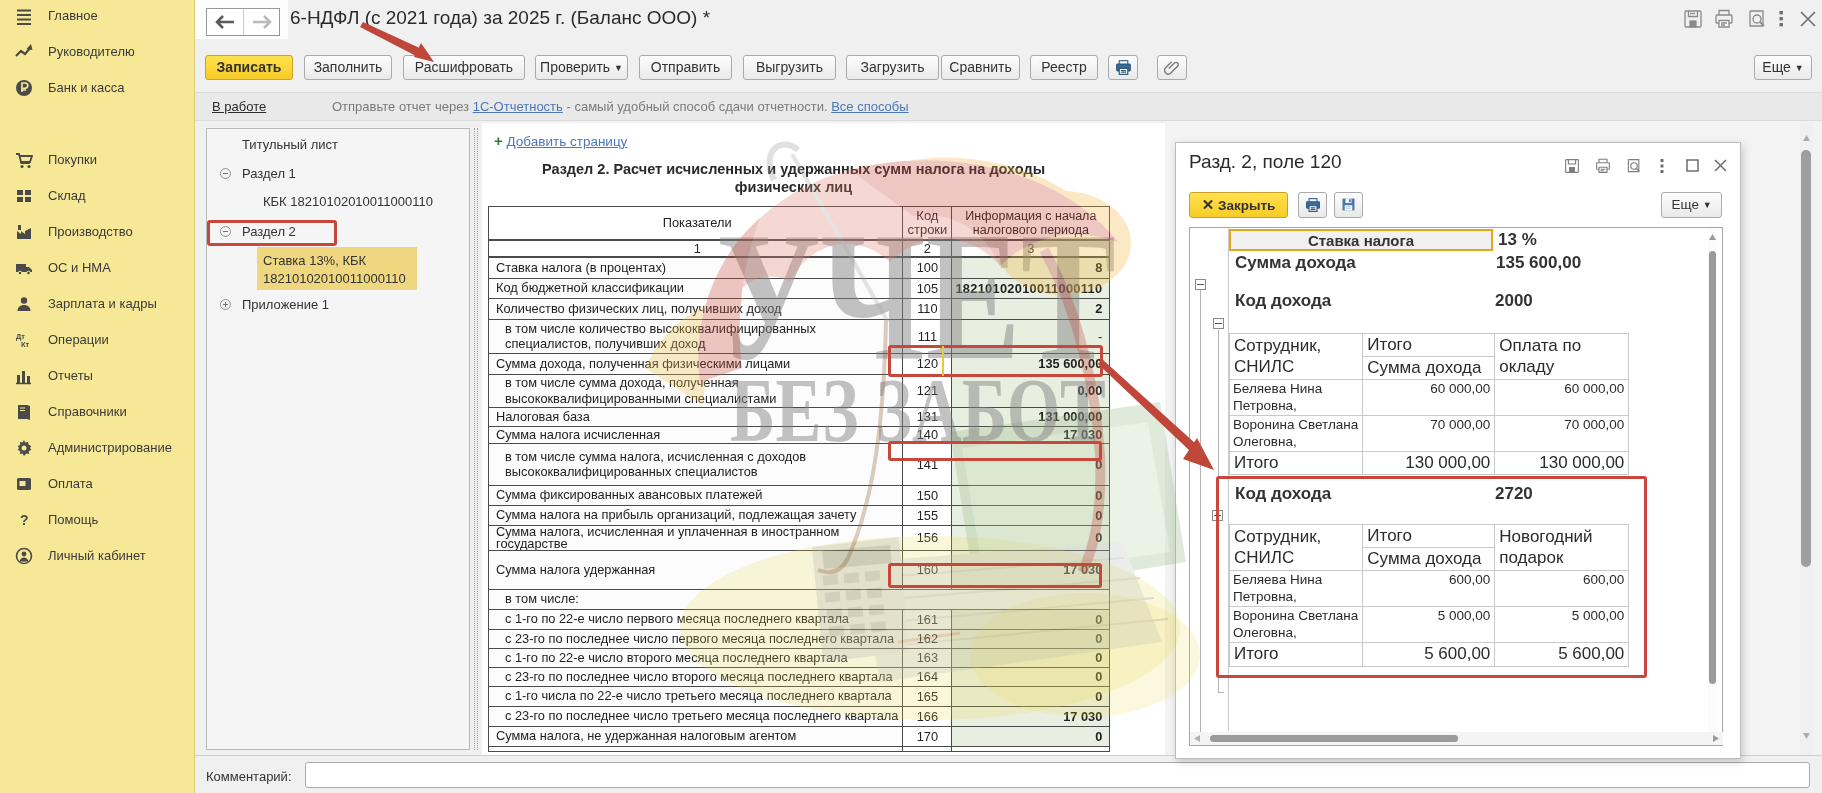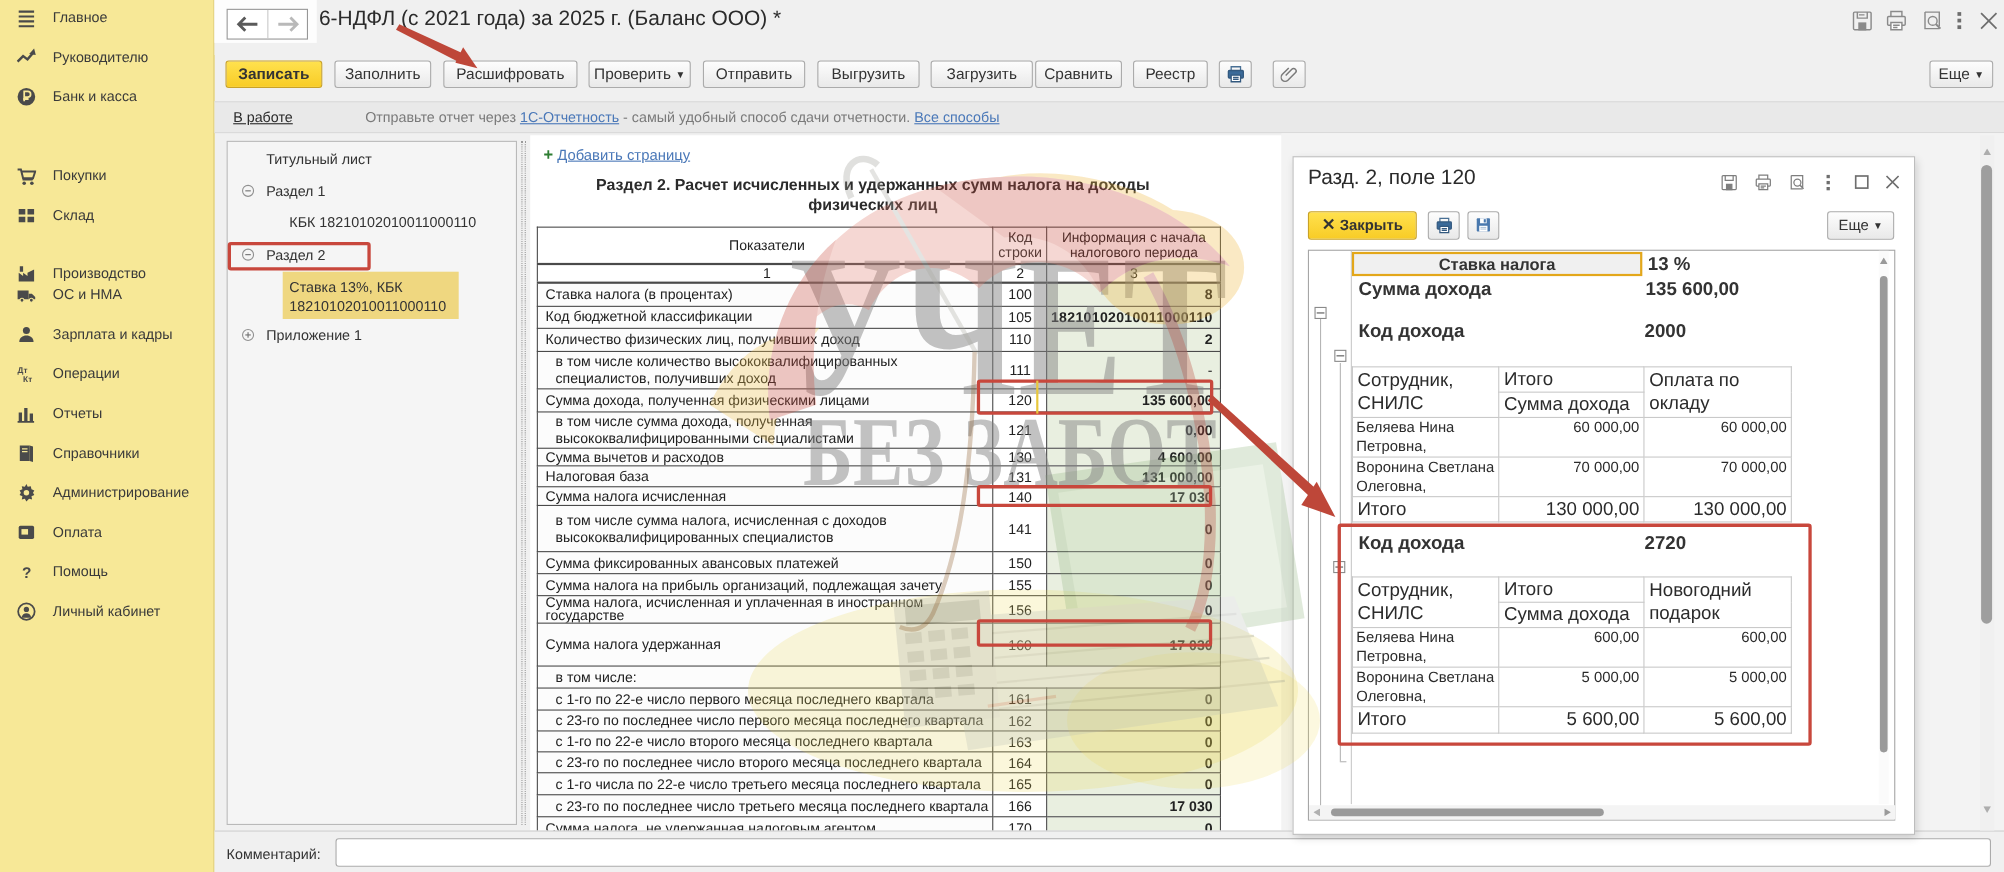--- a/index.html
+++ b/index.html
@@ -94,21 +94,21 @@
         <circle cx="14" cy="15.5" r="1.6" fill="#4A4A4A"></circle>
       </svg>
       <div class="lbl">Покупки</div>
     </div>
   <div class="mi" style="top:178px">
       <svg class="ico" viewBox="0 0 18 18">
         <path d="M2 3h6v5H2zM10 3h6v5h-6zM2 10h6v5H2zM10 10h6v5h-6z" fill="#4A4A4A"></path>
       </svg>
       <div class="lbl">Склад</div>
     </div>
-  <div class="mi" style="top:231px">
+  <div class="mi" style="top:214px">
       <svg class="ico" viewBox="0 0 18 18">
         <path d="M2 16V8l4 3V8l4 3V8l6-3v11z" fill="#4A4A4A"></path>
         <path d="M3 7V2h3v5" fill="#4A4A4A"></path>
       </svg>
       <div class="lbl">Производство</div>
     </div>
   <div class="mi" style="top:250px">
       <svg class="ico" viewBox="0 0 18 18">
         <path d="M1 5h10v8H1z" fill="#4A4A4A"></path>
         <path d="M11 8h3l3 3v2h-6z" fill="#4A4A4A"></path>
@@ -296,25 +296,20 @@
       </tr>
 <tr style="height:21px">
         <td class="lab">Сумма дохода, полученная физическими лицами</td>
         <td class="code">120</td>
         <td class="val">135 600,00</td>
       </tr>
 <tr style="height:33px">
         <td class="lab ind">в том числе сумма дохода, полученная<br>высококвалифицированными специалистами</td>
         <td class="code">121</td>
         <td class="val">0,00</td>
-      </tr>
-<tr style="height:16px">
-        <td class="lab">Сумма вычетов и расходов</td>
-        <td class="code">130</td>
-        <td class="val">4 600,00</td>
       </tr>
 <tr style="height:19px">
         <td class="lab">Налоговая база</td>
         <td class="code">131</td>
         <td class="val">131 000,00</td>
       </tr>
 <tr style="height:17px">
         <td class="lab">Сумма налога исчисленная</td>
         <td class="code">140</td>
         <td class="val">17 030</td>

